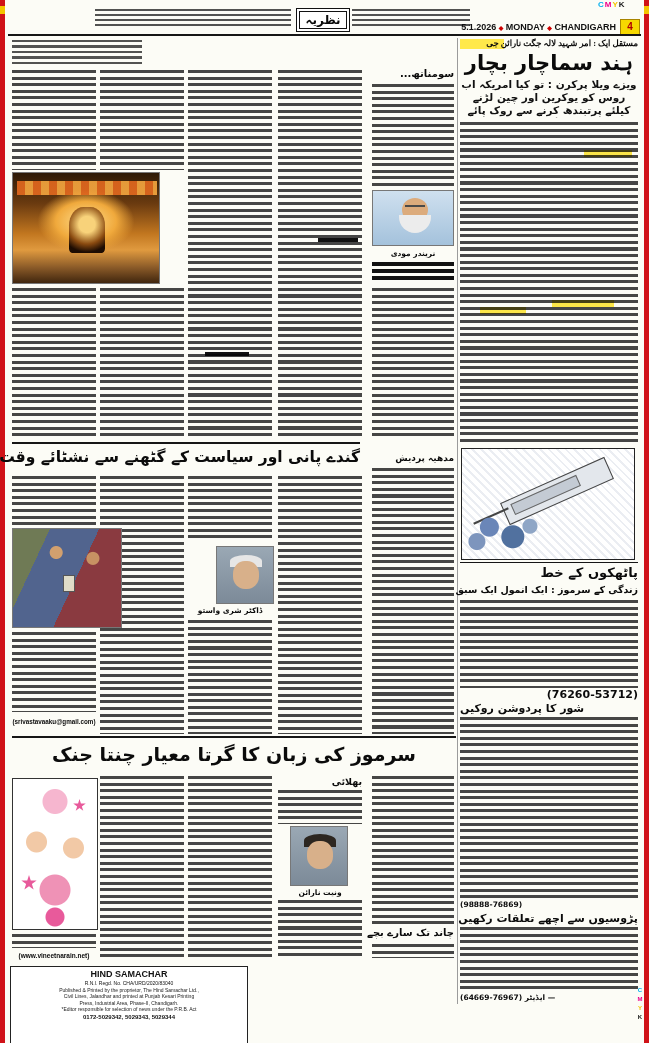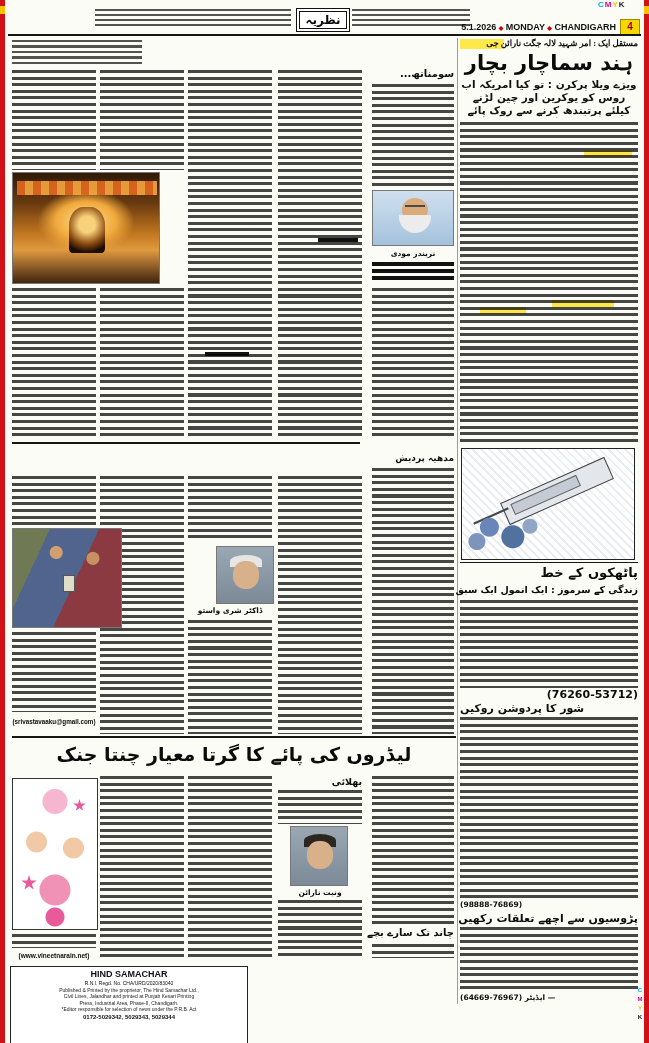--- a/index.html
+++ b/index.html
@@ -128,20 +128,21 @@
   <div class="abs urdu cap" style="left:372px;top:248px;width:82px;height:11px;line-height:11px;font-size:7.5px;">نریندر مودی</div>
   <div class="abs sim-b" style="left:372px;top:262px;width:82px;height:22px;"></div>
   <div class="abs sim" style="left:372px;top:288px;width:82px;height:152px;"></div>
 
   <div class="abs ph temple" style="left:12px;top:172px;width:148px;height:112px;">
     <div class="abs canopy" style="left:4px;top:8px;width:140px;height:14px;"></div>
     <div class="abs idol" style="left:56px;top:34px;width:36px;height:46px;"></div>
   </div>
 
   <div class="abs rule" style="left:12px;top:442px;width:348px;height:2px;"></div>
+  <div class="abs urdu hd" style="left:12px;top:446px;width:348px;height:22px;line-height:22px;text-align:center;font-size:15.5px;">گندے پانی اور سیاست کے گٹھنے سے نشٹائے وقت</div>
 
   <div class="abs urdu hd" style="left:372px;top:452px;width:82px;height:12px;line-height:12px;text-align:right;font-size:9px;">مدھیہ پردیش</div>
   <div class="abs sim" style="left:372px;top:468px;width:82px;height:266px;"></div>
 
   <div class="abs sim" style="left:12px;top:476px;width:84px;height:50px;"></div>
   <div class="abs ph protest" style="left:12px;top:528px;width:110px;height:100px;">
     <div class="abs glass" style="left:50px;top:46px;width:10px;height:15px;"></div>
   </div>
   <div class="abs sim" style="left:12px;top:632px;width:84px;height:80px;"></div>
   <div class="abs cap ltr" style="left:8px;top:716px;width:92px;height:11px;line-height:11px;font-size:6.3px;font-family:'Liberation Sans',sans-serif;">(srivastavaaku@gmail.com)</div>
@@ -150,21 +151,21 @@
   <div class="abs sim" style="left:188px;top:476px;width:84px;height:66px;"></div>
   <div class="abs ph face-photo" style="left:216px;top:546px;width:58px;height:58px;">
     <div class="hair-w"></div>
     <div class="f"></div>
   </div>
   <div class="abs urdu cap" style="left:188px;top:606px;width:84px;height:10px;line-height:10px;font-size:7.5px;">ڈاکٹر شری واستو</div>
   <div class="abs sim" style="left:188px;top:620px;width:84px;height:114px;"></div>
   <div class="abs sim" style="left:278px;top:476px;width:84px;height:258px;"></div>
 
   <div class="abs rule" style="left:12px;top:736px;width:444px;height:2px;"></div>
-  <div class="abs urdu hd" style="left:12px;top:740px;width:444px;height:28px;line-height:28px;text-align:center;font-size:19px;">لیڈروں کی پائے کا گرتا معیار چنتا جنک</div>
+  <div class="abs urdu hd" style="left:12px;top:740px;width:444px;height:28px;line-height:28px;text-align:center;font-size:19px;">سرموز کی زبان کا گرتا معیار چنتا جنک</div>
 
   <div class="abs satire" style="left:12px;top:778px;width:86px;height:152px;z-index:2;">
     <div class="abs star" style="left:8px;top:96px;width:16px;height:16px;"></div>
     <div class="abs star" style="left:60px;top:20px;width:13px;height:13px;"></div>
   </div>
   <div class="abs sim" style="left:12px;top:934px;width:84px;height:14px;"></div>
   <div class="abs cap ltr" style="left:10px;top:950px;width:88px;height:11px;line-height:11px;font-size:6.5px;font-family:'Liberation Sans',sans-serif;">(www.vineetnarain.net)</div>
 
   <div class="abs sim" style="left:100px;top:776px;width:84px;height:182px;"></div>
   <div class="abs sim" style="left:188px;top:776px;width:84px;height:182px;"></div>

